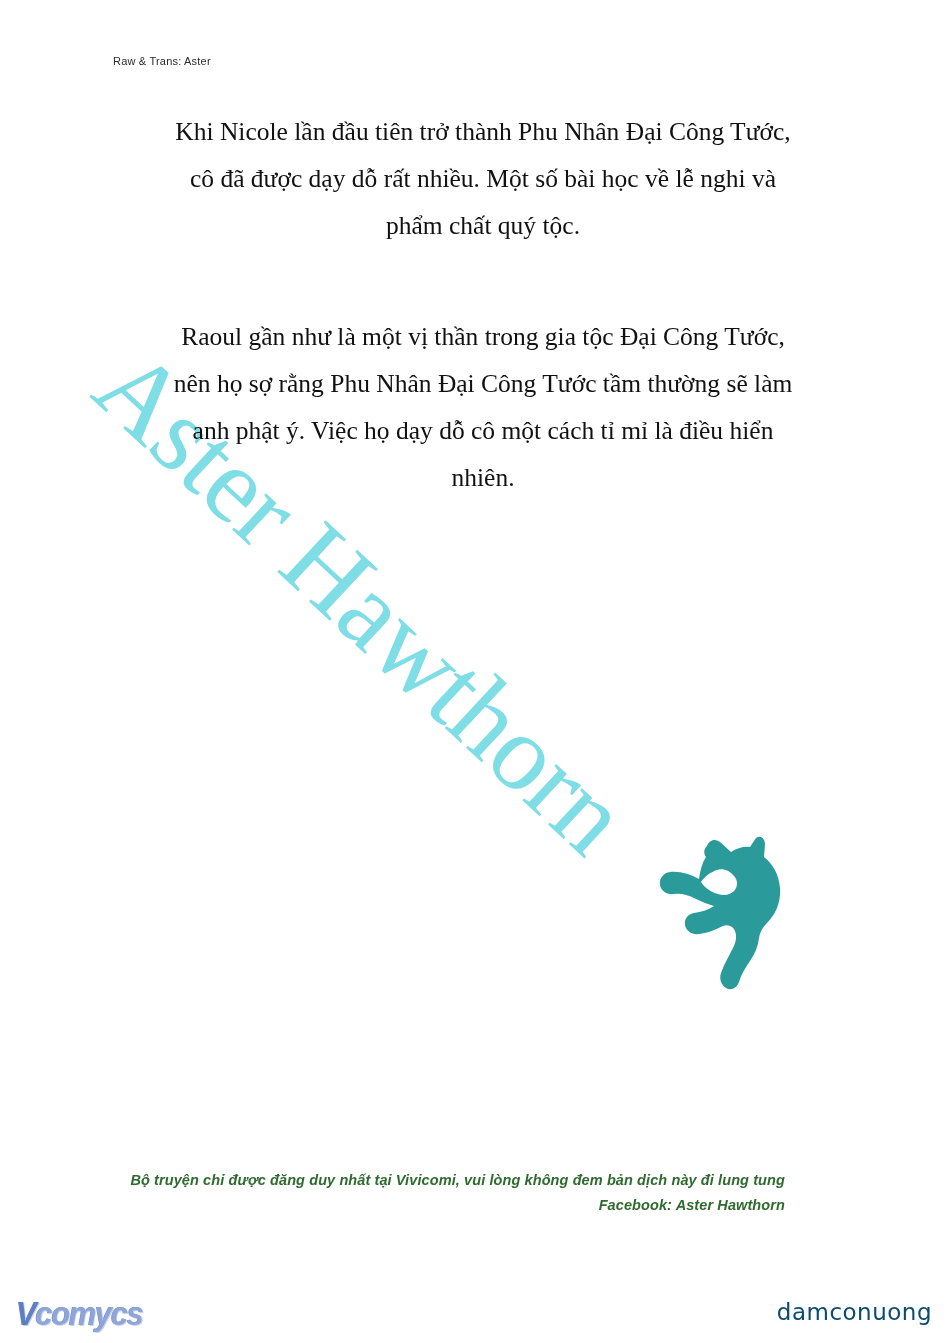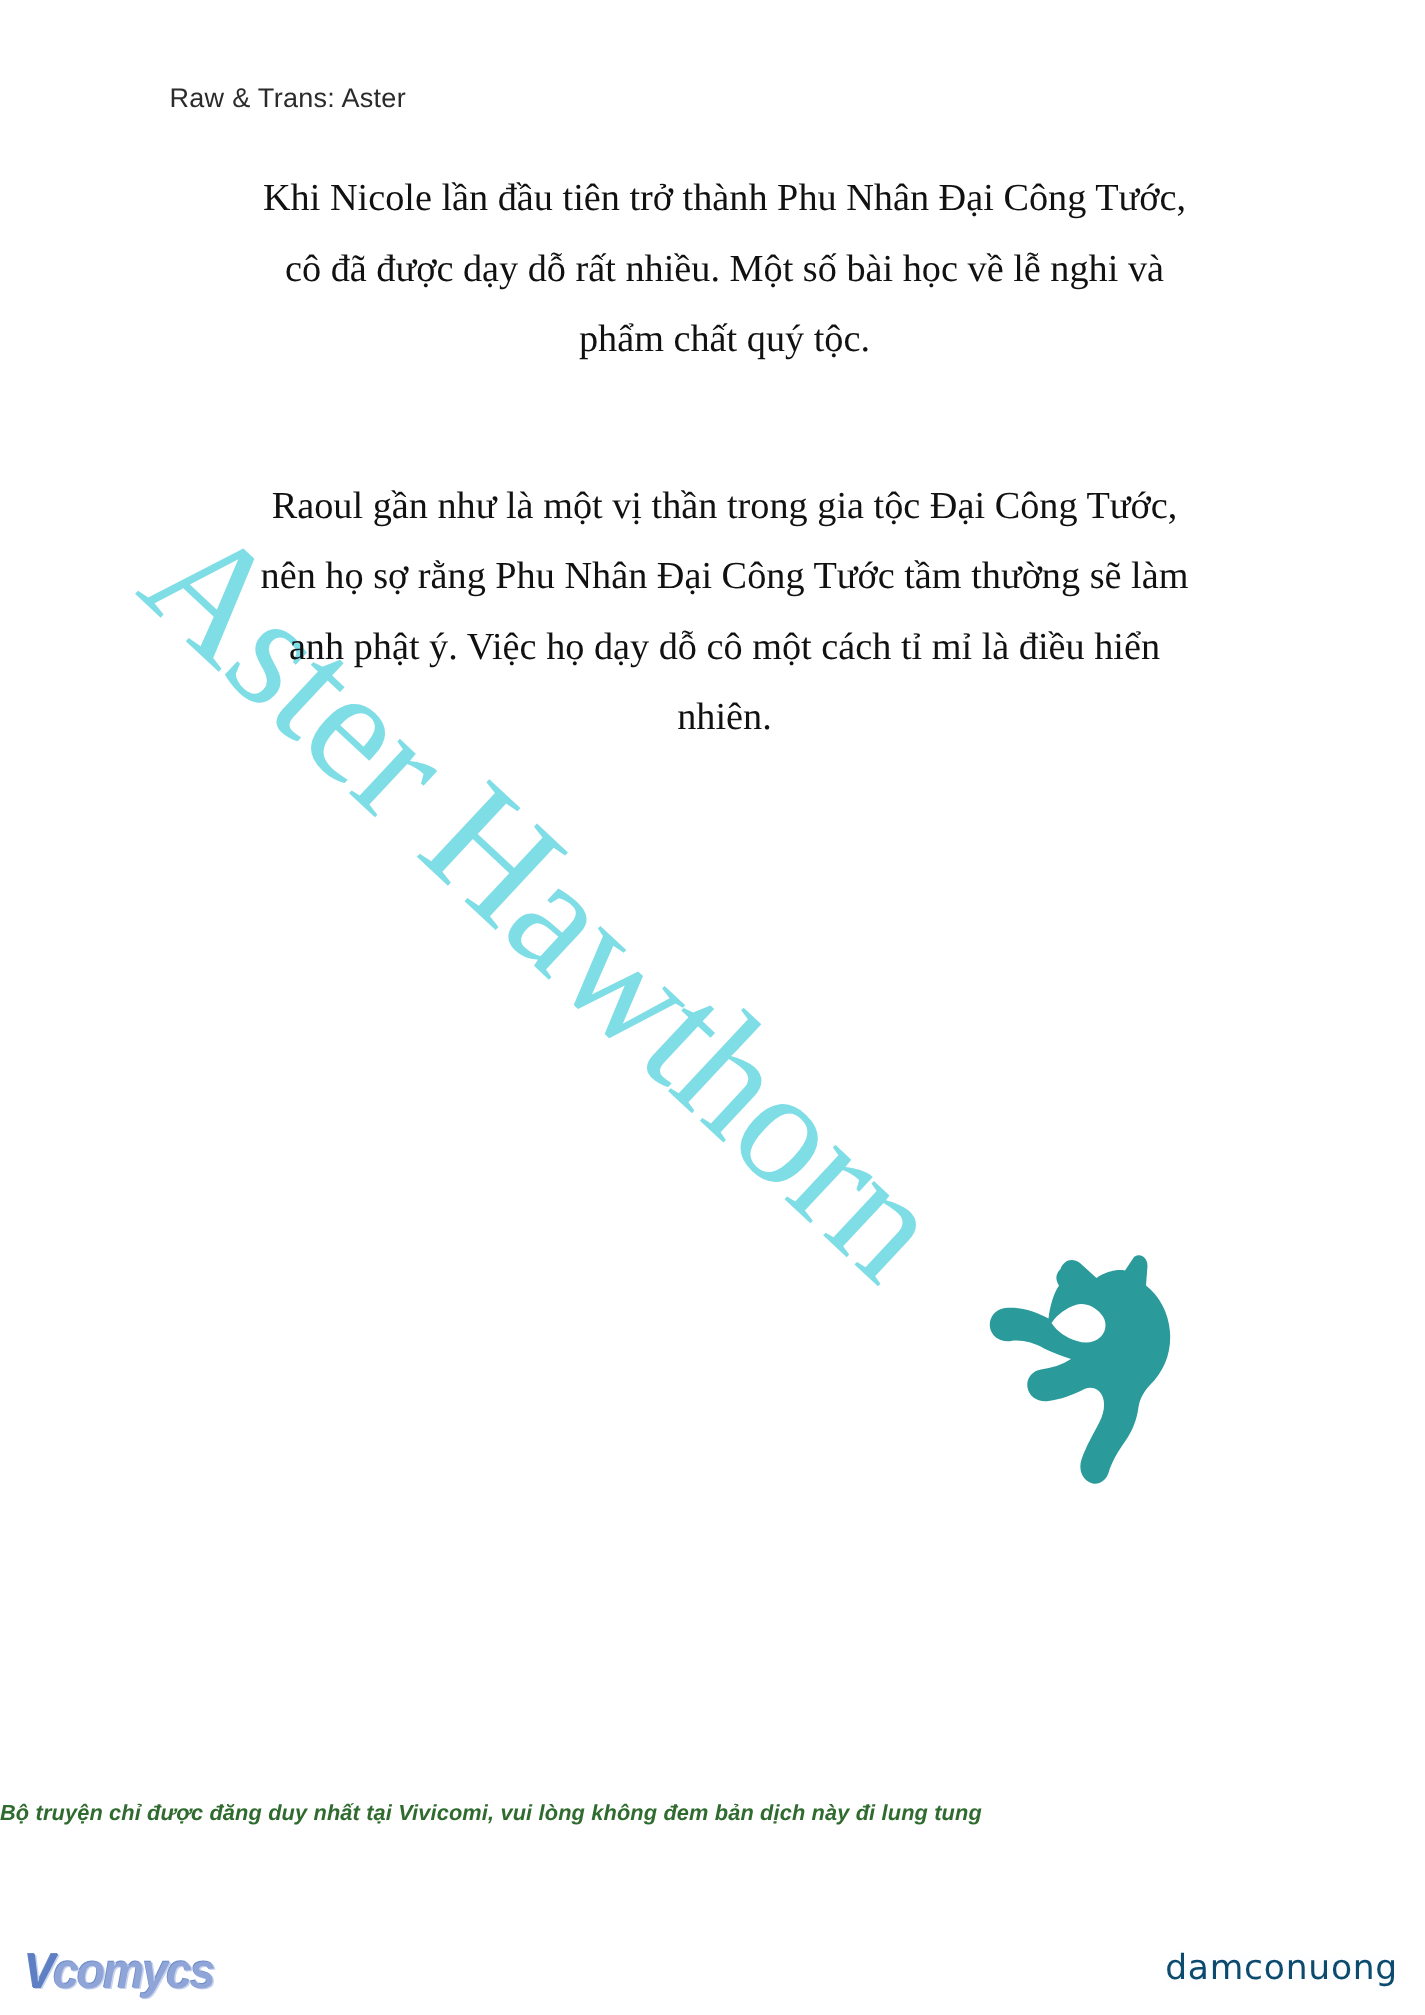--- a/index.html
+++ b/index.html
@@ -19,21 +19,21 @@
     overflow: hidden;
     box-sizing: border-box;
   }
 
   
   .credit {
     position: absolute;
     left: 113px;
     top: 55px;
     font-family: "Liberation Sans", "DejaVu Sans", sans-serif;
-    font-size: 18px;
+    font-size: 11px;
     color: #2b2b2b;
     letter-spacing: 0.2px;
     white-space: nowrap;
   }
 
   
   .content {
     position: absolute;
     left: 113px;
     top: 108px;
@@ -89,23 +89,23 @@
     width: 150px;
     height: 155px;
     z-index: 2;
   }
   .cat svg { display: block; width: 100%; height: 100%; }
 
   
   .footer-note {
     position: absolute;
     left: 0;
-    top: 1197px;
+    top: 1168px;
     width: 785px;
-    text-align: left;
+    text-align: right;
     z-index: 3;
   }
   .footer-note div {
     font-family: "Liberation Sans", "DejaVu Sans", sans-serif;
     font-style: italic;
     font-weight: bold;
     font-size: 14.5px;
     line-height: 25px;
     color: #2f6b2f;
     letter-spacing: 0.1px;
@@ -203,20 +203,21 @@
 cô đã được dạy dỗ rất nhiều. Một số bài học về lễ nghi và
 phẩm chất quý tộc.</p>
     <p class="para p5">Raoul gần như là một vị thần trong gia tộc Đại Công Tước,
 nên họ sợ rằng Phu Nhân Đại Công Tước tầm thường sẽ làm
 anh phật ý. Việc họ dạy dỗ cô một cách tỉ mỉ là điều hiển
 nhiên.</p>
   </div>
 
   <div class="footer-note">
     <div>Bộ truyện chỉ được đăng duy nhất tại Vivicomi, vui lòng không đem bản dịch này đi lung tung</div>
+    <div>Facebook: Aster Hawthorn</div>
   </div>
 
   <div class="brand-logo">
     <span class="v-mark">V</span><span>comycs</span>
   </div>
 
   <div class="site-tag">damconuong</div>
 
 </div>
 

